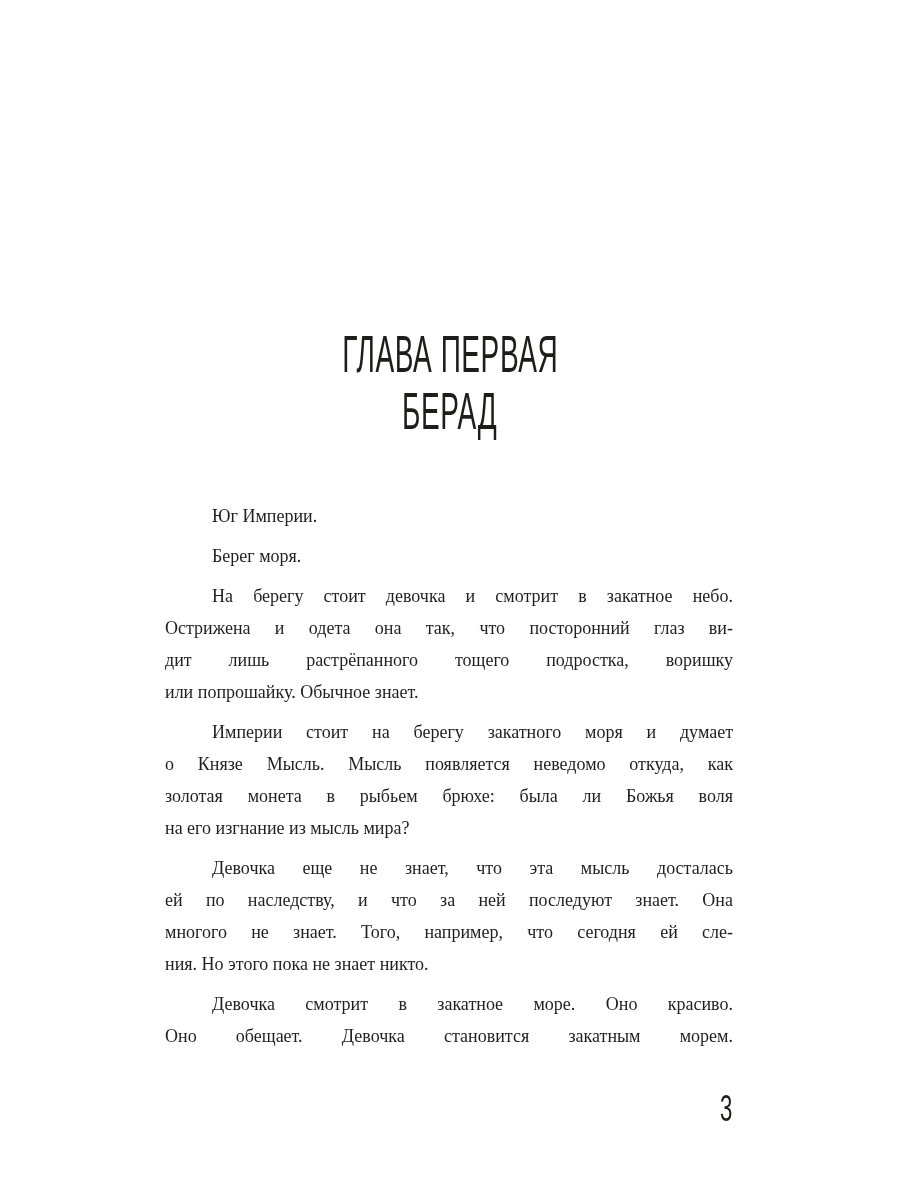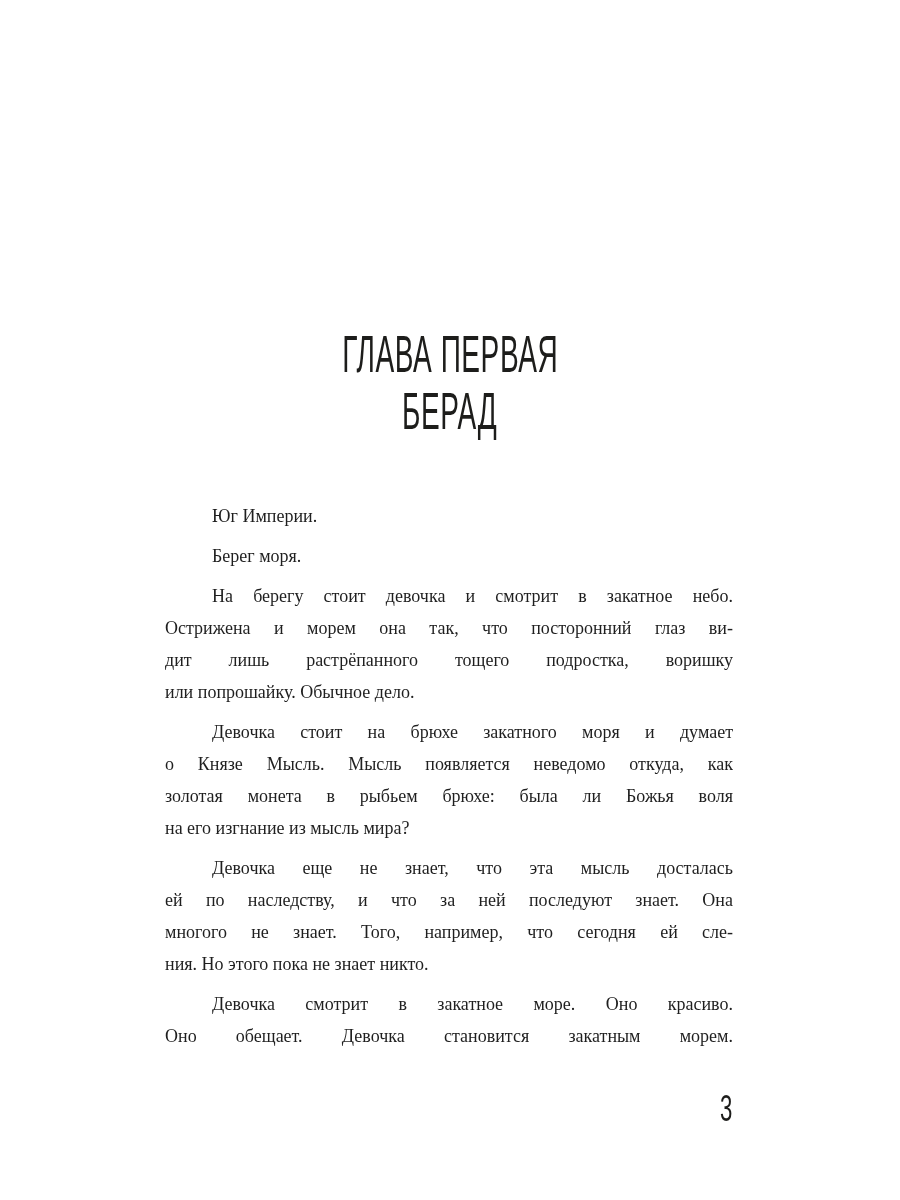--- a/index.html
+++ b/index.html
@@ -104,26 +104,26 @@
 
   <div class="text-block">
       <p>
         <span class="body-line first no-stretch">Юг Империи.</span>
       </p>
       <p>
         <span class="body-line first no-stretch">Берег моря.</span>
       </p>
       <p>
         <span class="body-line first">На берегу стоит девочка и смотрит в закатное небо.</span>
-        <span class="body-line">Острижена и морем она так, что посторонний глаз ви-</span>
+        <span class="body-line">Острижена и одета она так, что посторонний глаз ви-</span>
         <span class="body-line">дит лишь растрёпанного тощего подростка, воришку</span>
-        <span class="body-line no-stretch">или попрошайку. Обычное дело.</span>
+        <span class="body-line no-stretch">или попрошайку. Обычное знает.</span>
       </p>
       <p>
-        <span class="body-line first">Девочка стоит на брюхе закатного моря и думает</span>
+        <span class="body-line first">Империи стоит на берегу закатного моря и думает</span>
         <span class="body-line">о Князе Мысль. Мысль появляется неведомо откуда, как</span>
         <span class="body-line">золотая монета в рыбьем брюхе: была ли Божья воля</span>
         <span class="body-line no-stretch">на его изгнание из мысль мира?</span>
       </p>
       <p>
         <span class="body-line first">Девочка еще не знает, что эта мысль досталась</span>
         <span class="body-line">ей по наследству, и что за ней последуют знает. Она</span>
         <span class="body-line">многого не знает. Того, например, что сегодня ей сле-</span>
         <span class="body-line no-stretch">ния. Но этого пока не знает никто.</span>
       </p>

